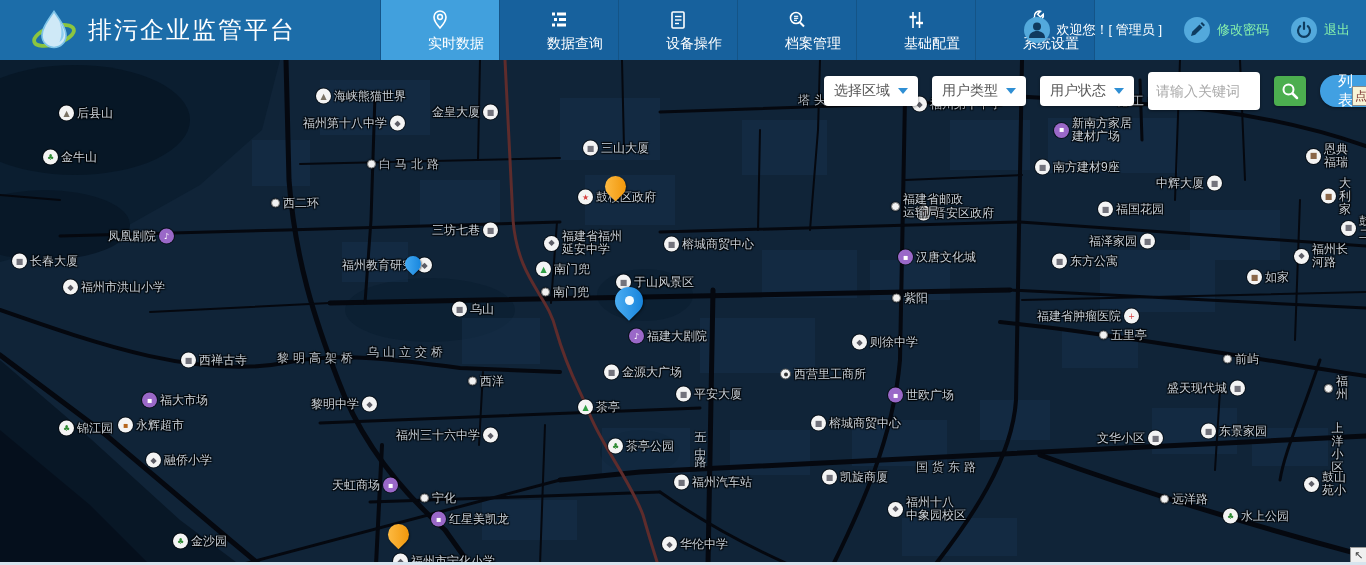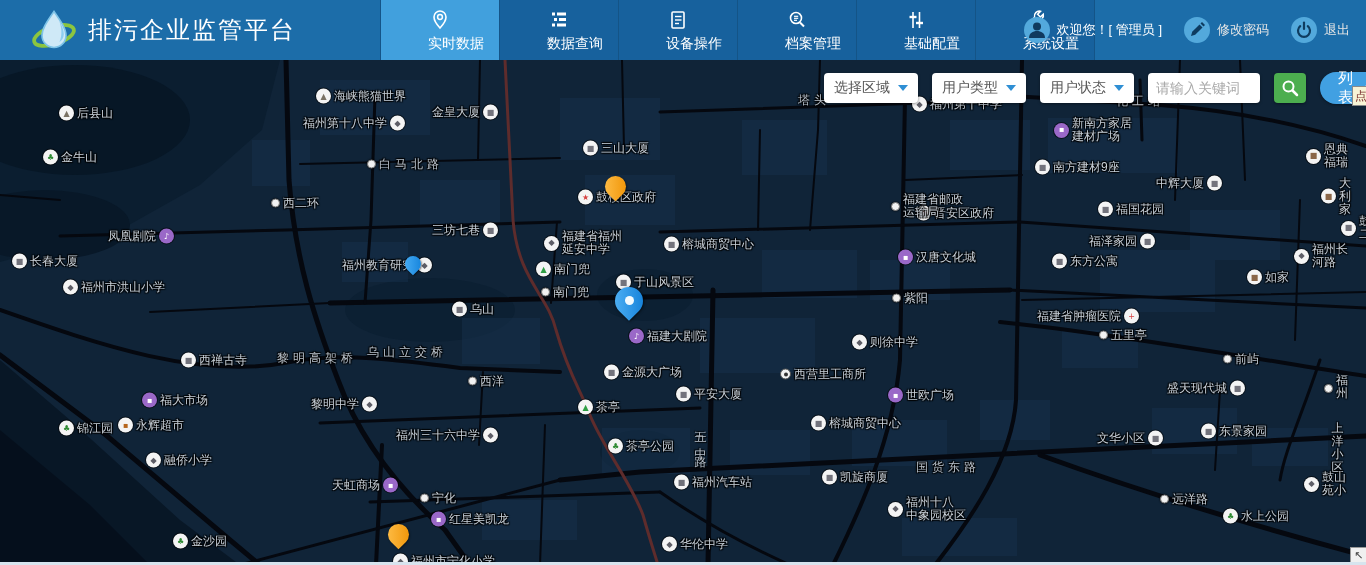--- a/index.html
+++ b/index.html
@@ -49,32 +49,32 @@
     align-items:center;justify-content:center;gap:3px;background:#17619d;cursor:pointer;
     border-right:1px solid #145487;}
   .nav-item:first-child{border-left:1px solid #145487;}
   .nav-item.active{background:#41a0dd;}
   .nav-item svg{display:block;}
   .nav-label{font-size:14px;color:#fff;white-space:nowrap;margin-left:32px;}
   .user-area{position:absolute;right:16px;top:0;height:60px;display:flex;
     align-items:center;gap:7px;color:#fff;font-size:13px;}
   .ucircle{width:26px;height:26px;border-radius:50%;background:#53a9dc;display:flex;
     align-items:center;justify-content:center;flex:0 0 26px;}
-  .user-area a{color:#e5e5e5;text-decoration:none;cursor:pointer;}
+  .user-area a{color:#86efac;text-decoration:none;cursor:pointer;}
   .user-area .gap{width:8px;}
 
   
   #filter-bar{position:absolute;top:72px;left:824px;z-index:30;display:flex;gap:14px;
     align-items:center;}
   .dropdown{height:30px;background:#fff;border-radius:4px;display:flex;align-items:center;
     gap:8px;padding:0 10px;font-size:14px;color:#555;cursor:pointer;
     box-shadow:0 1px 3px rgba(0,0,0,.4);white-space:nowrap;}
   .caret{width:0;height:0;border-left:5px solid transparent;border-right:5px solid transparent;
     border-top:6px solid #2f8fd4;}
-  #keyword{width:96px;height:30px;border:none;border-radius:4px;padding:0 8px;font-size:14px;
+  #keyword{width:96px;height:38px;border:none;border-radius:4px;padding:0 8px;font-size:14px;
     color:#333;box-shadow:0 1px 3px rgba(0,0,0,.4);font-family:inherit;}
   #keyword::placeholder{color:#a9a9a9;}
   #search-btn{width:36px;height:30px;border:none;border-radius:4px;background:#4cae4f;
     display:flex;align-items:center;justify-content:center;cursor:pointer;
     box-shadow:0 1px 3px rgba(0,0,0,.4);}
   #list-btn{height:32px;padding:0 16px;border:none;border-radius:16px;background:#41a0e2;
     color:#fff;font-size:15px;display:flex;align-items:center;gap:10px;cursor:pointer;
     box-shadow:0 1px 3px rgba(0,0,0,.4);font-family:inherit;}
 
   
@@ -246,21 +246,21 @@
         <div class="poi" style="left: 1107px; top: 209px;"><span class="picon" style="background: rgb(244, 244, 244); color: rgb(115, 115, 124);">■</span><span>福国花园</span></div>
         <div class="poi iright" style="left: 1145px; top: 241px;"><span class="picon" style="background: rgb(244, 244, 244); color: rgb(115, 115, 124);">■</span><span>福泽家园</span></div>
         <div class="poi" style="left: 1350px; top: 228px;"><span class="picon" style="background: rgb(244, 244, 244); color: rgb(115, 115, 124);">■</span><span>鼓二</span></div>
         <div class="poi" style="left: 1303px; top: 256px;"><span class="picon" style="background: rgb(244, 244, 244); color: rgb(93, 93, 102);">◆</span><span>福州长河路</span></div>
         <div class="poi" style="left: 1061px; top: 261px;"><span class="picon" style="background: rgb(244, 244, 244); color: rgb(115, 115, 124);">■</span><span>东方公寓</span></div>
         <div class="poi" style="left: 1256px; top: 277px;"><span class="picon" style="background: rgb(244, 244, 244); color: rgb(138, 102, 72);">■</span><span>如家</span></div>
         <div class="poi iright" style="left: 1129px; top: 316px;"><span class="picon" style="background: rgb(244, 244, 244); color: rgb(214, 64, 64);">+</span><span>福建省肿瘤医院</span></div>
         <div class="poi" style="left: 1108px; top: 335px;"><span class="pdot"></span><span>五里亭</span></div>
         <div class="poi" style="left: 1232px; top: 359px;"><span class="pdot"></span><span>前屿</span></div>
         <div class="poi iright" style="left: 1235px; top: 388px;"><span class="picon" style="background: rgb(244, 244, 244); color: rgb(115, 115, 124);">■</span><span>盛天现代城</span></div>
-        <div class="poi" style="left: 1333px; top: 388px; font-family: Liberation Mono, monospace;"><span class="pdot"></span><span>福州</span></div>
+        <div class="poi" style="left: 1333px; top: 388px;"><span class="pdot"></span><span>福州</span></div>
         <div class="poi iright" style="left: 1153px; top: 438px;"><span class="picon" style="background: rgb(244, 244, 244); color: rgb(115, 115, 124);">■</span><span>文华小区</span></div>
         <div class="poi" style="left: 1210px; top: 431px;"><span class="picon" style="background: rgb(244, 244, 244); color: rgb(115, 115, 124);">■</span><span>东景家园</span></div>
         <div class="poi tonly" style="left: 1343px; top: 448px;"><span>上洋小区</span></div>
         <div class="poi" style="left: 1313px; top: 484px;"><span class="picon" style="background: rgb(244, 244, 244); color: rgb(93, 93, 102);">◆</span><span>鼓山苑小</span></div>
         <div class="poi" style="left: 1169px; top: 499px;"><span class="pdot"></span><span>远洋路</span></div>
         <div class="poi" style="left: 1232px; top: 516px;"><span class="picon" style="background: rgb(244, 244, 244); color: rgb(47, 138, 51);">♣</span><span>水上公园</span></div>
         <div class="vlabel" style="left: 700px; top: 438px;">五一中路</div>
       </div>
     <div id="pin-layer">
         <div class="pin orange" style="left: 615px; top: 186px;">

